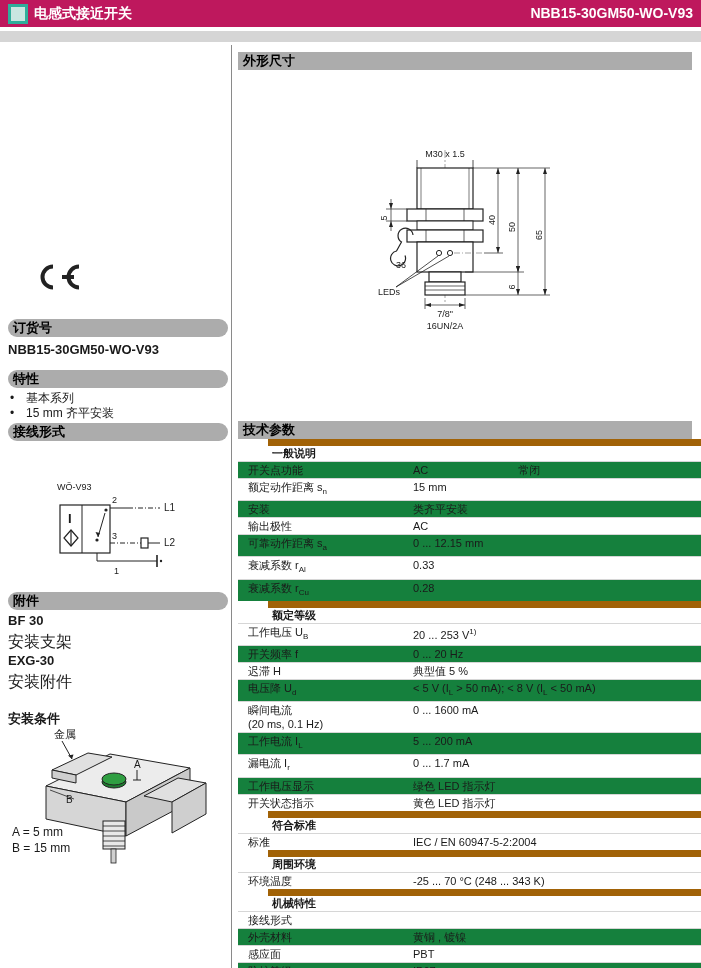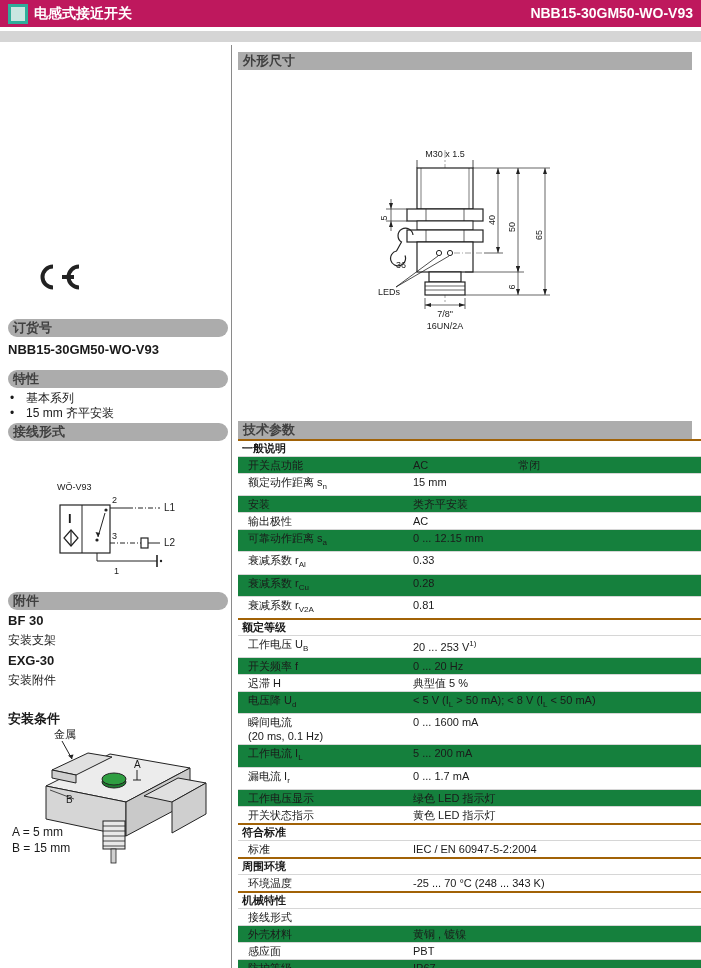--- a/index.html
+++ b/index.html
@@ -11,36 +11,36 @@
   .abs{position:absolute;}
   
   .top-bar{left:0;top:0;width:701px;height:27px;background:#be185d;}
   .logo-sq{left:8px;top:4px;width:14px;height:14px;background:#c9e6e1;border:3px solid #2fae9b;}
   .top-title{left:34px;top:5px;font-size:14px;font-weight:bold;color:#fff;}
   .top-model{right:8px;top:5px;font-size:14px;font-weight:bold;color:#fff;}
   .sub-strip{left:0;top:31px;width:701px;height:11px;background:#d5d5d5;}
   
   .col-divider{left:231px;top:45px;width:1px;height:923px;background:#8a8a8a;}
   
-  .bar{height:18px;line-height:18px;background:#acacac;color:#404040;
+  .bar{height:18px;line-height:18px;background:#acacac;color:#000000;
        font-size:13px;font-weight:bold;padding-left:5px;box-sizing:border-box;}
   .bar-left{left:8px;width:220px;border-radius:9px;}
   .bar-right{left:238px;width:454px;}
   
   .order-number{left:8px;top:342px;font-size:13px;font-weight:bold;}
   .features{left:10px;top:391px;font-size:12px;}
   .feature-row{display:flex;line-height:15px;}
   .feature-row .bullet{width:16px;}
   .acc-name{left:8px;font-size:13px;font-weight:bold;}
-  .acc-desc{left:8px;font-size:12px;color:#222;text-align:center;}
+  .acc-desc{left:8px;font-size:16px;color:#222;text-align:center;}
   .mount-title{left:8px;top:710px;font-size:13px;font-weight:bold;}
   
   .tech-table{left:238px;top:439px;width:463px;border-bottom:1px solid #b5b5b5;}
-  .tsec-h{border-top:2px solid #a16207;font-size:11px;font-weight:bold;
-          padding:1px 0 1px 4px;line-height:13px;}
+  .tsec-h{border-top:7px solid #a16207;font-size:11px;font-weight:bold;
+          padding:1px 0 1px 4px;line-height:13px;margin-left:30px;}
   .trow{display:flex;border-top:1px solid #d6d6d6;font-size:11px;line-height:14px;}
   .trow:first-of-type{border-top:none;}
   .trow.shade{background:#15803d;}
   .tlabel{width:175px;flex:0 0 175px;padding:1px 2px 1px 10px;box-sizing:border-box;}
   .tvalue{flex:1;padding:1px 2px 1px 0;}
   .tvalue .col2{display:inline-block;margin-left:90px;font-family:Liberation Serif, serif;}
   sub,sup{font-size:8px;}
   svg text{font-family:"Liberation Sans","DejaVu Sans",sans-serif;fill:#1a1a1a;}
 </style>
 </head>
@@ -256,24 +256,20 @@
       <div class="tvalue">0 ... 12.15 mm</div>
     </div>
     <div class="trow">
       <div class="tlabel">衰减系数 r<sub>Al</sub></div>
       <div class="tvalue">0.33</div>
     </div>
     <div class="trow shade">
       <div class="tlabel">衰减系数 r<sub>Cu</sub></div>
       <div class="tvalue">0.28</div>
     </div>
-    <div class="trow">
-      <div class="tlabel">衰减系数 r<sub>V2A</sub></div>
-      <div class="tvalue">0.81</div>
-    </div>
     <div class="tsec-h">额定等级</div>
     <div class="trow">
       <div class="tlabel">工作电压  U<sub>B</sub></div>
       <div class="tvalue">20 ... 253 V<sup>1)</sup></div>
     </div>
     <div class="trow shade">
       <div class="tlabel">开关频率 f</div>
       <div class="tvalue">0 ... 20 Hz</div>
     </div>
     <div class="trow">

